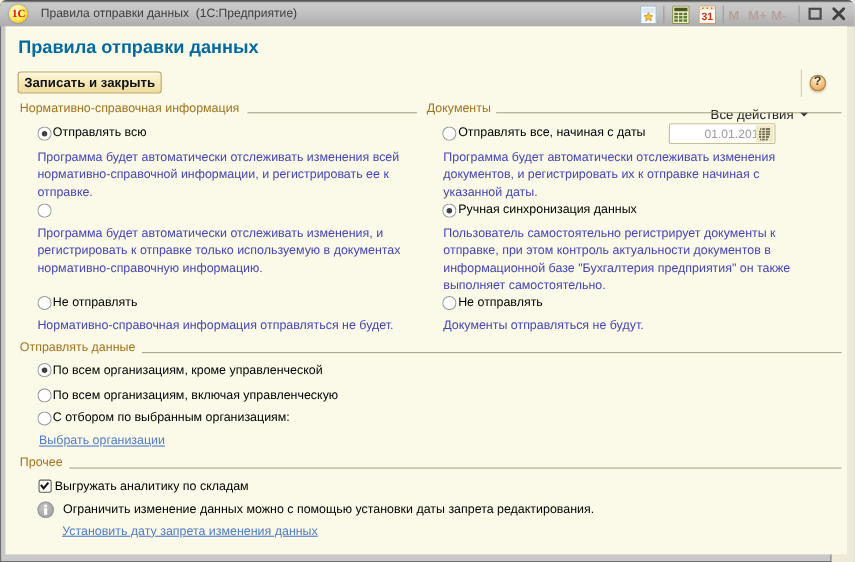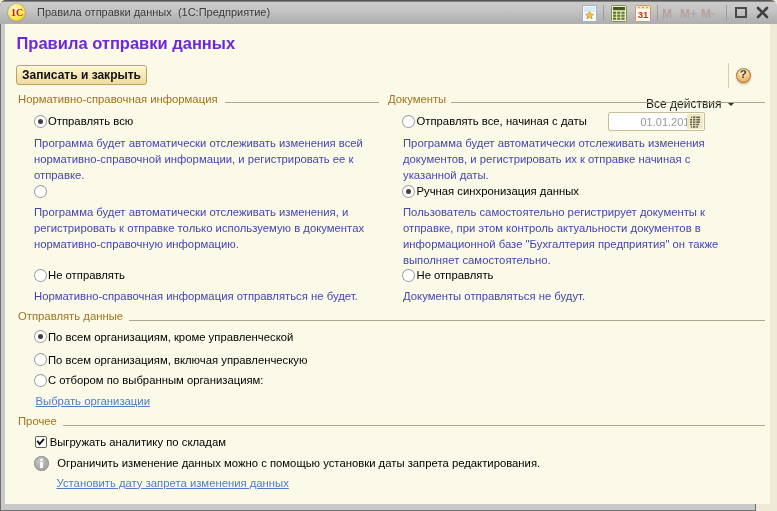--- a/index.html
+++ b/index.html
@@ -4,21 +4,21 @@
 <style>
 html,body{margin:0;padding:0;}
 body{width:777px;height:511px;background:#efead8;font-family:"Liberation Sans",sans-serif;position:relative;overflow:hidden;}
 .abs{position:absolute;}
 .win{position:absolute;left:0;top:0;width:756px;height:511px;background:#c9c9c9;border-radius:6px 6px 0 0;box-shadow:inset 0 0 0 1px #6f6f6f;}
 .titlebar{position:absolute;left:0;top:0;width:777px;height:24px;border-radius:6px 6px 0 0;background:linear-gradient(#4f4f4f 0px,#5c5c5c 1px,#cbcbcb 2.5px,#c4c4c4 45%,#b4b4b4 80%,#aeaeae 100%);}
 .ttext{position:absolute;left:37px;top:5.5px;font-size:11px;color:#3d3d3d;white-space:pre;}
 .icon1c{position:absolute;left:8px;top:4px;width:17px;height:17px;border-radius:50%;background:radial-gradient(circle at 40% 35%,#fffbe0 0%,#ffe84a 55%,#f6c71d 80%,#d89c00 100%);box-shadow:0 0 2px rgba(0,0,0,.4);}
 .icon1c span{position:absolute;left:3px;top:3px;font-size:10px;font-weight:bold;color:#e01000;font-family:"Liberation Serif",serif;}
 .content{position:absolute;left:5px;top:24px;width:765px;height:480px;background:linear-gradient(#fffef2 0px,#fbf9e8 2px,#fbf9e8);}
-.h1{position:absolute;left:16.5px;top:34px;font-size:16.5px;font-weight:bold;color:#6d28d9;}
+.h1{position:absolute;left:16.5px;top:34px;font-size:16.5px;font-weight:bold;color:#0369a1;}
 .btn{position:absolute;left:16px;top:65px;width:131px;height:20px;border:1px solid #bda35e;border-radius:3px;background:linear-gradient(#fdf6d8,#f5e7b4 55%,#eedca1);font-size:12px;font-weight:bold;color:#111;text-align:center;line-height:19px;box-sizing:border-box;box-shadow:inset 0 1px 0 #fffbe8;}
 .allact{position:absolute;left:646px;top:67px;font-size:12px;color:#222;margin-top:30px;}
 .allact .arr{display:inline-block;width:0;height:0;border-left:4px solid transparent;border-right:4px solid transparent;border-top:4px solid #333;margin-left:6px;vertical-align:2px;}
 .vsep{position:absolute;left:728px;top:63px;width:1px;height:25px;background:#d4cdb0;}
 .help{position:absolute;left:735.5px;top:67.5px;width:15px;height:15px;border-radius:50%;background:radial-gradient(circle at 45% 25%,#faf0d8 5%,#f2cf92 40%,#eba457 78%,#e0933c 100%);box-shadow:inset 0 0 0 1px #a8854e, 0 1.5px 2px rgba(120,90,40,.35);}
 .help span{position:absolute;left:4.3px;top:0.5px;font-size:11.5px;font-weight:bold;color:#4e3a22;}
 .sech{font-size:11.3px;line-height:14px;color:#a2731c;position:absolute;background:#fbf9e8;}
 .secline{position:absolute;height:1px;background:#a9a78c;}
 .lbl{position:absolute;font-size:11.3px;line-height:14px;color:#000;}
 .blue{position:absolute;font-size:11.3px;line-height:16px;color:#4444b8;}

